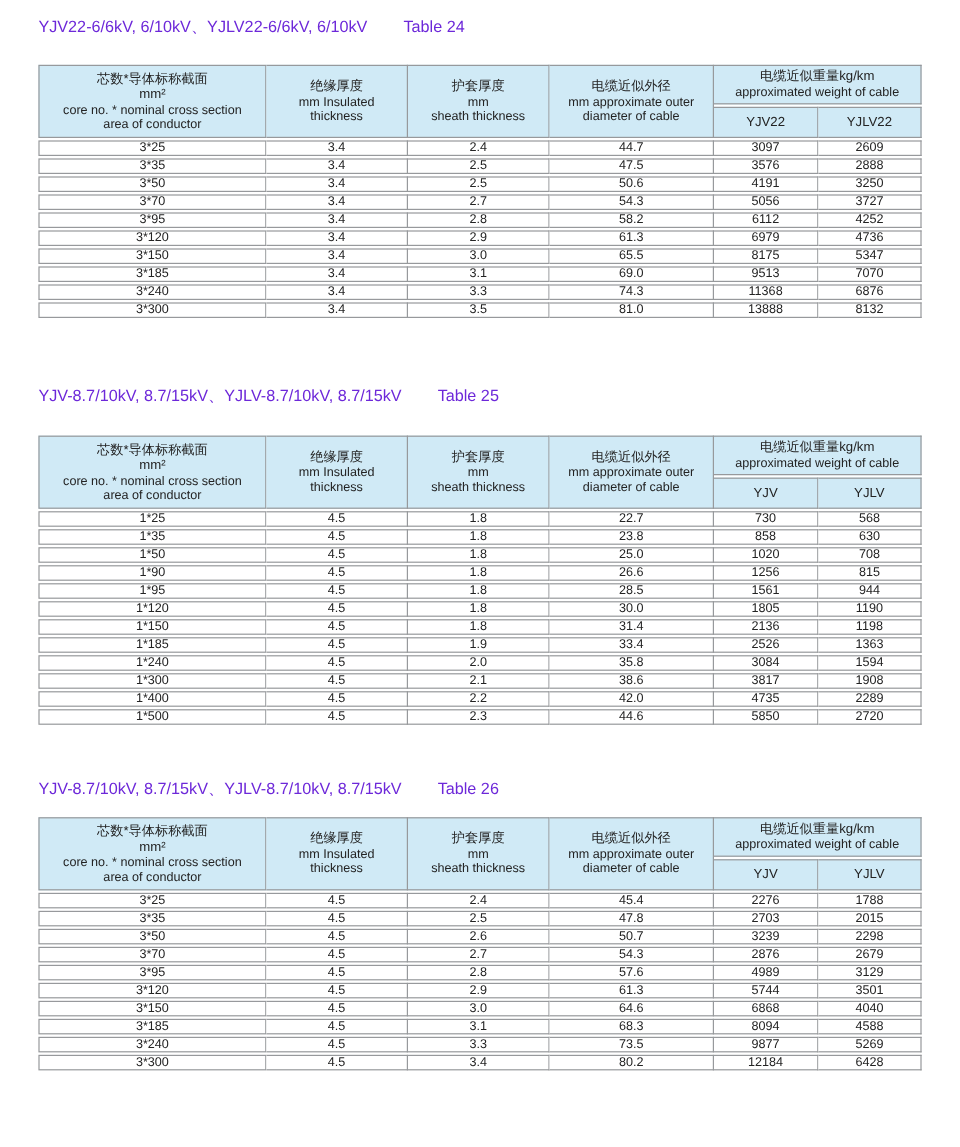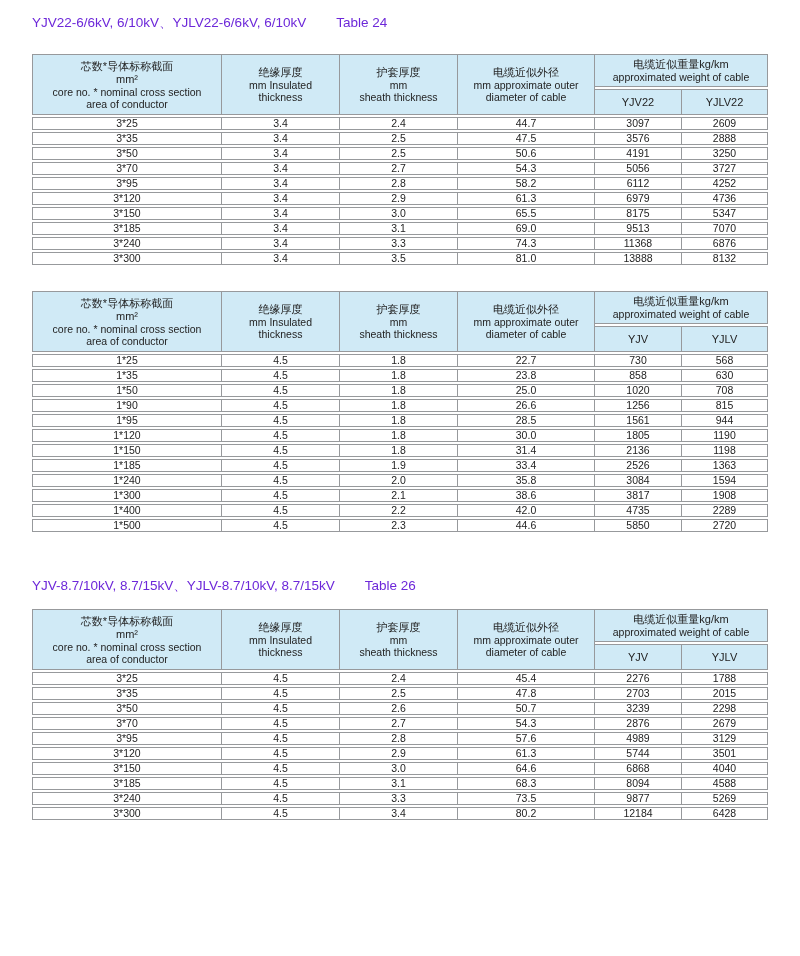--- a/index.html
+++ b/index.html
@@ -190,20 +190,23 @@
           <td>3*300</td>
           <td>3.4</td>
           <td>3.5</td>
           <td>81.0</td>
           <td>13888</td>
           <td>8132</td>
         </tr>
       </tbody>
   </table>
 
+  <div class="title-row t2-title">
+    <span>YJV-8.7/10kV, 8.7/15kV、YJLV-8.7/10kV, 8.7/15kV</span><span class="tno">Table 25</span>
+  </div>
   <table class="spec t2">
     <colgroup>
         <col style="width:190px">
         <col style="width:118px">
         <col style="width:118px">
         <col style="width:137px">
         <col style="width:87px">
         <col style="width:86px">
       </colgroup>
     <thead>

